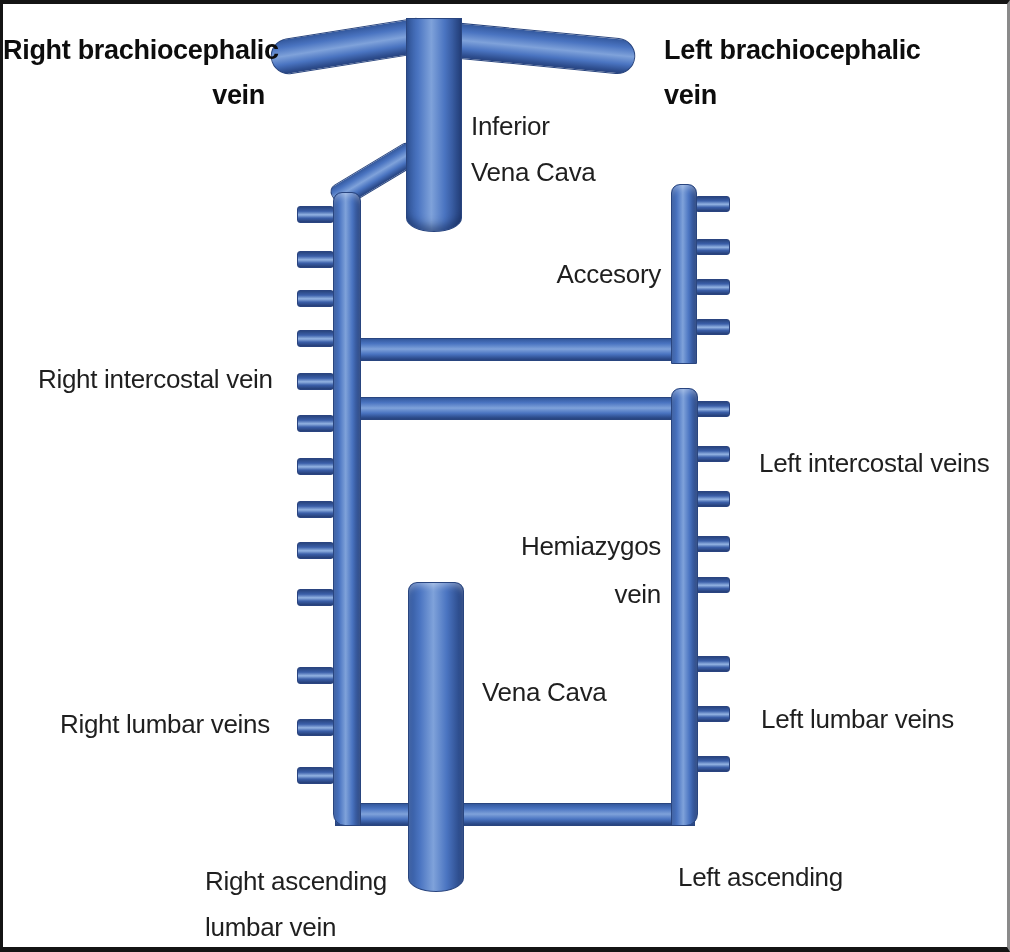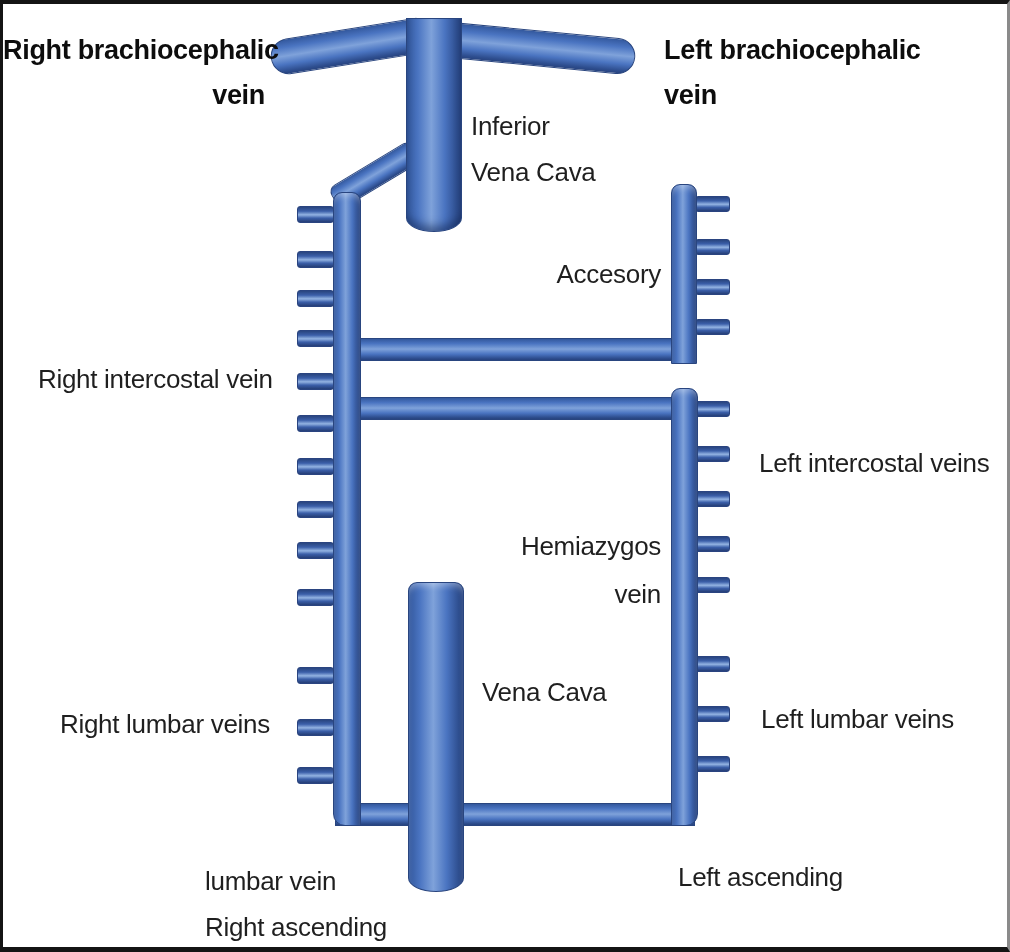--- a/index.html
+++ b/index.html
@@ -113,21 +113,21 @@
 
   <div class="lbl" style="left:479px;top:666px;line-height:45px;">
     <span class="ln">Vena Cava</span>
   </div>
 
   <div class="lbl" style="left:57px;top:698px;">Right lumbar veins</div>
 
   <div class="lbl" style="left:758px;top:693px;">Left lumbar veins</div>
 
   <div class="lbl" style="left:202px;top:854px;line-height:46px;">
+    <span class="ln">Right ascending</span>
     <span class="ln">lumbar vein</span>
-    <span class="ln">Right ascending</span>
   </div>
 
   <div class="lbl" style="left:675px;top:851px;line-height:45px;">
     <span class="ln">Left ascending</span>
   </div>
 
 </div>
 
 </body></html>

